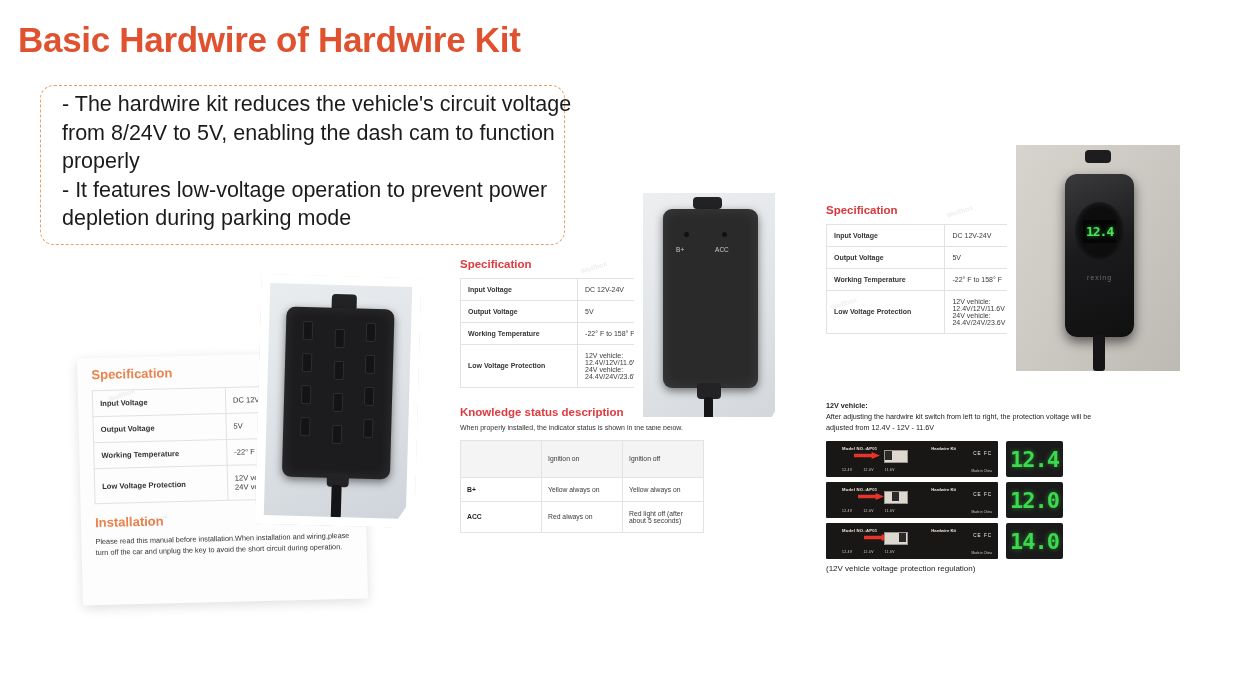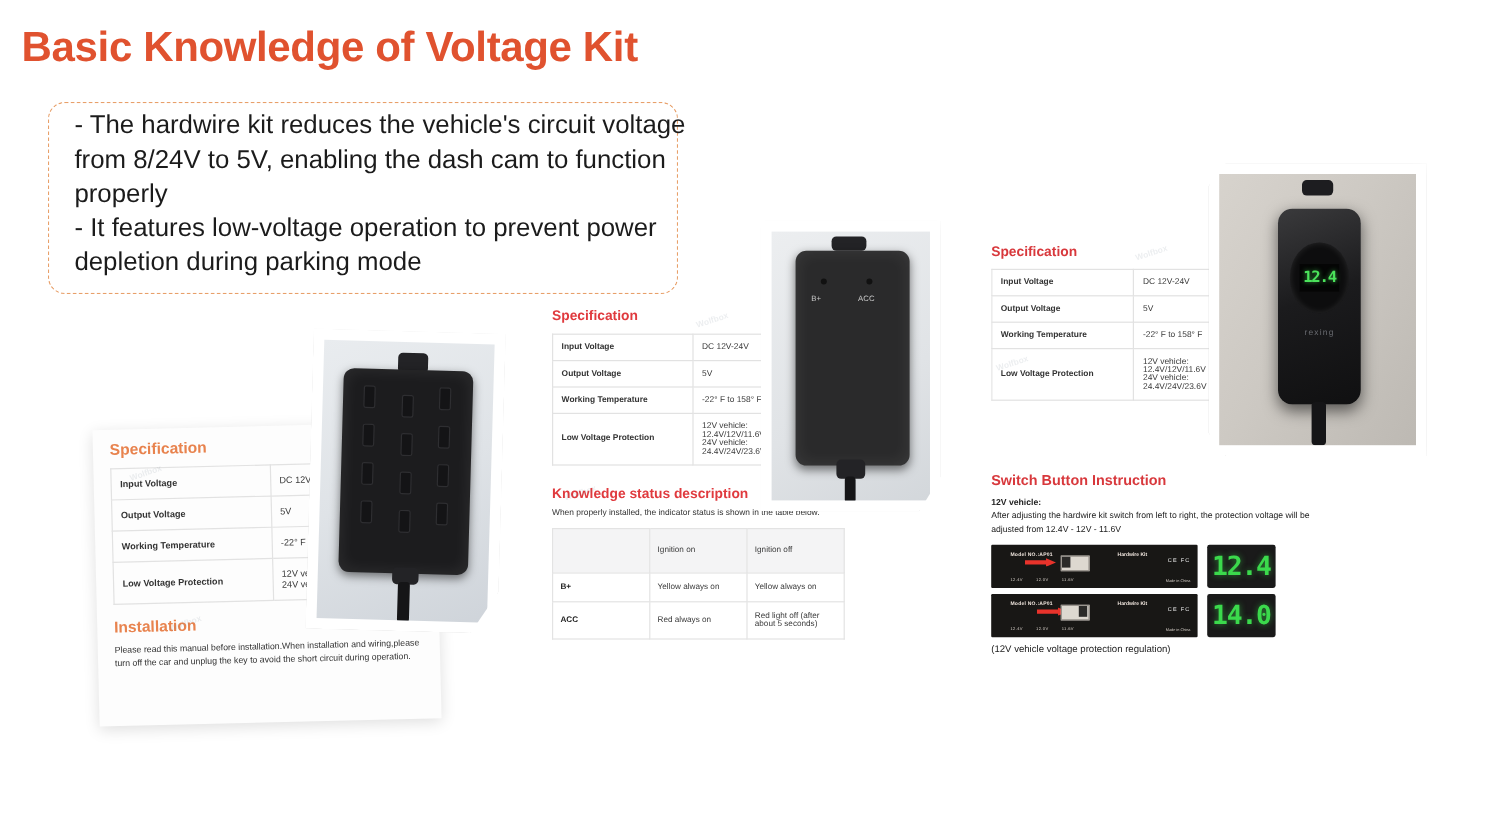--- a/index.html
+++ b/index.html
@@ -365,21 +365,21 @@
     left: 0; right: 0; top: 61%;
     text-align: center;
     font-size: 7px;
     color: rgba(200,205,212,0.45);
     letter-spacing: 1px;
   }
 </style>
 </head>
 <body>
 
-<div id="slide-title">Basic Knowledge of Voltage Kit</div>
+<div id="slide-title">Basic Hardwire of Hardwire Kit</div>
 
 <div id="callout-box"></div>
 <div id="bullets">
   <div class="bullet-line">- The hardwire kit reduces the vehicle's circuit voltage from 8/24V to 5V, enabling the dash cam to function properly</div>
   <div class="bullet-line">- It features low-voltage operation to prevent power depletion during parking mode</div>
 </div>
 
 <div id="card-left" class="card">
   <div class="wm" style="left:30px; top:34px;">Wolfbox</div>
   <div class="wm" style="left:185px; top:110px;">Wolfbox</div>
@@ -529,40 +529,52 @@
         <td class="v" style="white-space:pre-line;">12V vehicle:
 12.4V/12V/11.6V
 24V vehicle:
 24.4V/24V/23.6V</td>
       </tr>
     </tbody>
   </table>
 </div>
 
 <div id="switch-section">
-  <div class="sec-head">Switch Button Instruction</div>
   <div class="sw-txt" style="margin-top:6px; font-weight:bold;">12V vehicle:</div>
   <div class="sw-txt" style="width:280px;">After adjusting the hardwire kit switch from left to right, the protection voltage will be adjusted from 12.4V - 12V - 11.6V</div>
 
   <div style="margin-top:8px;">
 
     <div class="sw-row">
       <div class="sw-label">
         <div class="lbl-title">Model NO.:AP01</div>
         <div class="lbl-title2">Hardwire Kit</div>
         <div class="arrow" style="left:28px;"></div>
         <div class="dipbox" style="left:58px;"></div>
         <div class="dipnub" style="left:59px;"></div>
         <div class="certs">CE FC</div>
         <div class="vrow"><span>12.4V</span><span>12.0V</span><span>11.6V</span></div>
         <div class="made">Made in China</div>
       </div>
       <div class="led">12.4</div>
     </div>
 
+    <div class="sw-row">
+      <div class="sw-label">
+        <div class="lbl-title">Model NO.:AP01</div>
+        <div class="lbl-title2">Hardwire Kit</div>
+        <div class="arrow" style="left:32px;"></div>
+        <div class="dipbox" style="left:58px;"></div>
+        <div class="dipnub" style="left:66px;"></div>
+        <div class="certs">CE FC</div>
+        <div class="vrow"><span>12.4V</span><span>12.0V</span><span>11.6V</span></div>
+        <div class="made">Made in China</div>
+      </div>
+      <div class="led">12.0</div>
+    </div>
 
     <div class="sw-row">
       <div class="sw-label">
         <div class="lbl-title">Model NO.:AP01</div>
         <div class="lbl-title2">Hardwire Kit</div>
         <div class="arrow" style="left:38px;"></div>
         <div class="dipbox" style="left:58px;"></div>
         <div class="dipnub" style="left:73px;"></div>
         <div class="certs">CE FC</div>
         <div class="vrow"><span>12.4V</span><span>12.0V</span><span>11.6V</span></div>

